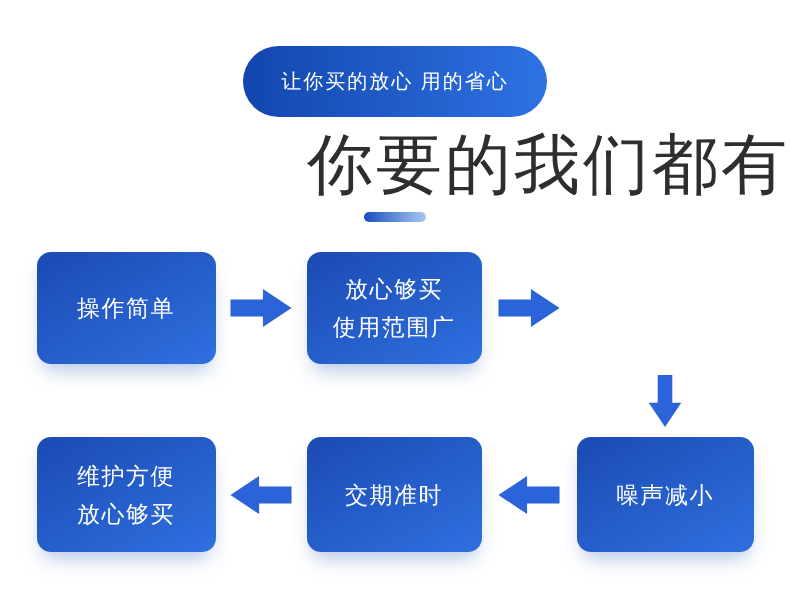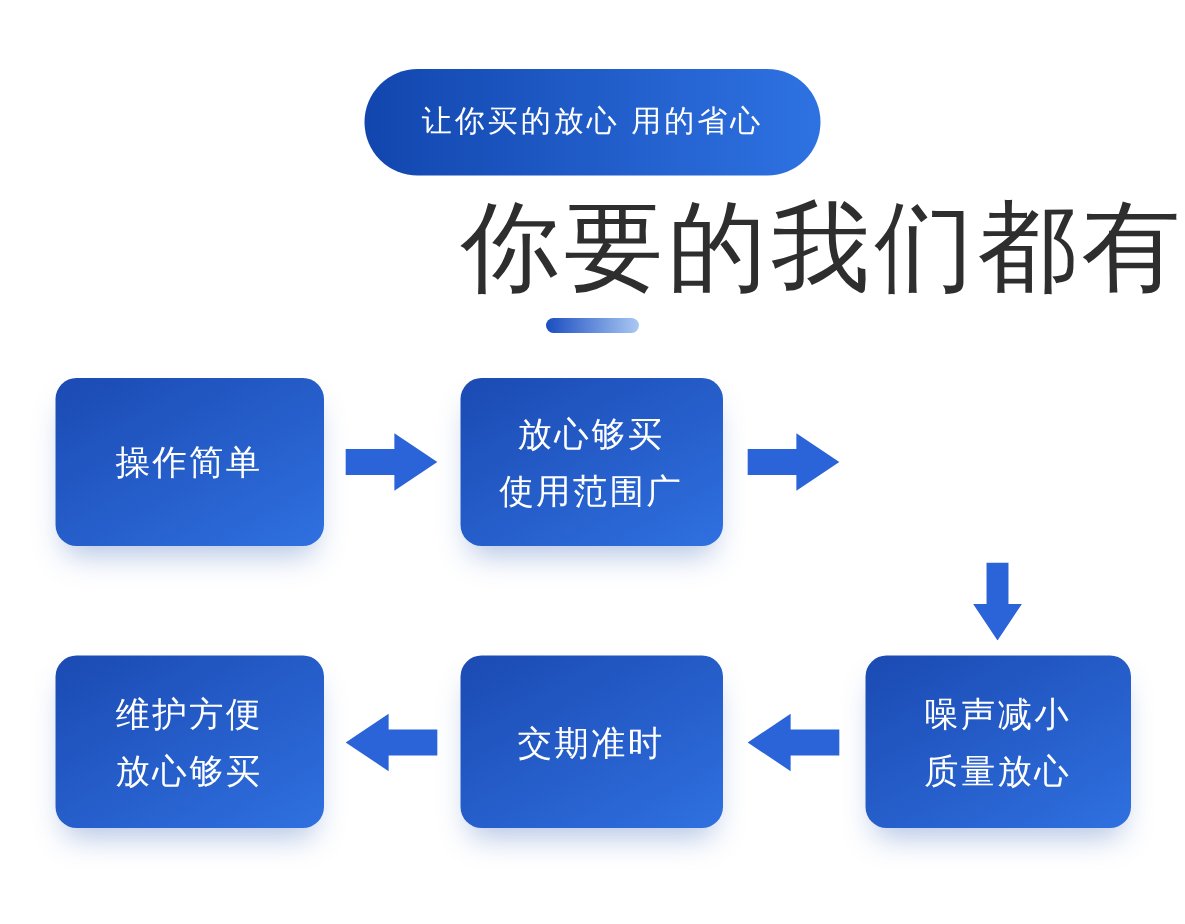--- a/index.html
+++ b/index.html
@@ -115,21 +115,20 @@
 
 
     <div class="arrow c5 r2">
       <svg width="42" height="52" viewBox="0 0 44 64" aria-hidden="true">
         <polygon points="13,0 31,0 31,34 42,34 22,64 2,34 13,34" fill="currentColor"></polygon>
       </svg>
     </div>
 
     <div class="box c5 r3">
       <div class="box-line">噪声减小</div>
-      <div class="box-line">质量放心</div>
     </div>
 
     <div class="arrow c4 r3">
       <svg width="62" height="42" viewBox="0 0 64 44" aria-hidden="true">
         <polygon points="64,13 30,13 30,2 0,22 30,42 30,31 64,31" fill="currentColor"></polygon>
       </svg>
     </div>
 
     <div class="box c3 r3">
       <div class="box-line">交期准时</div>

